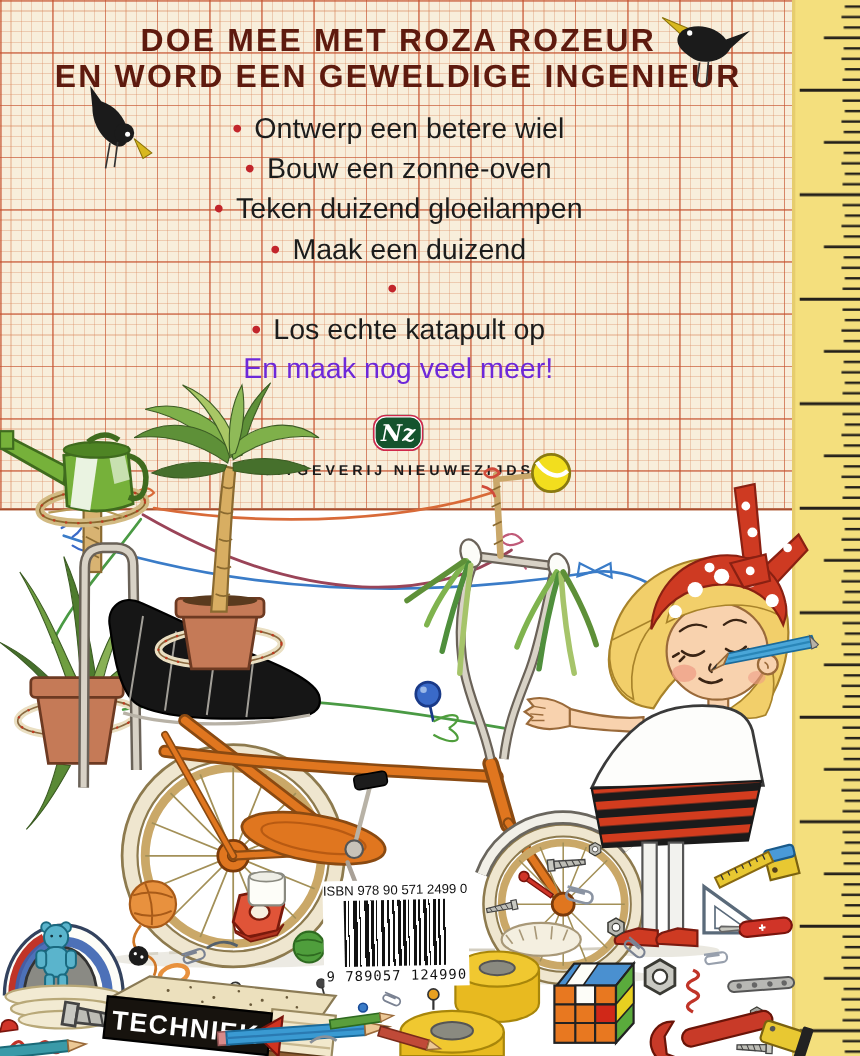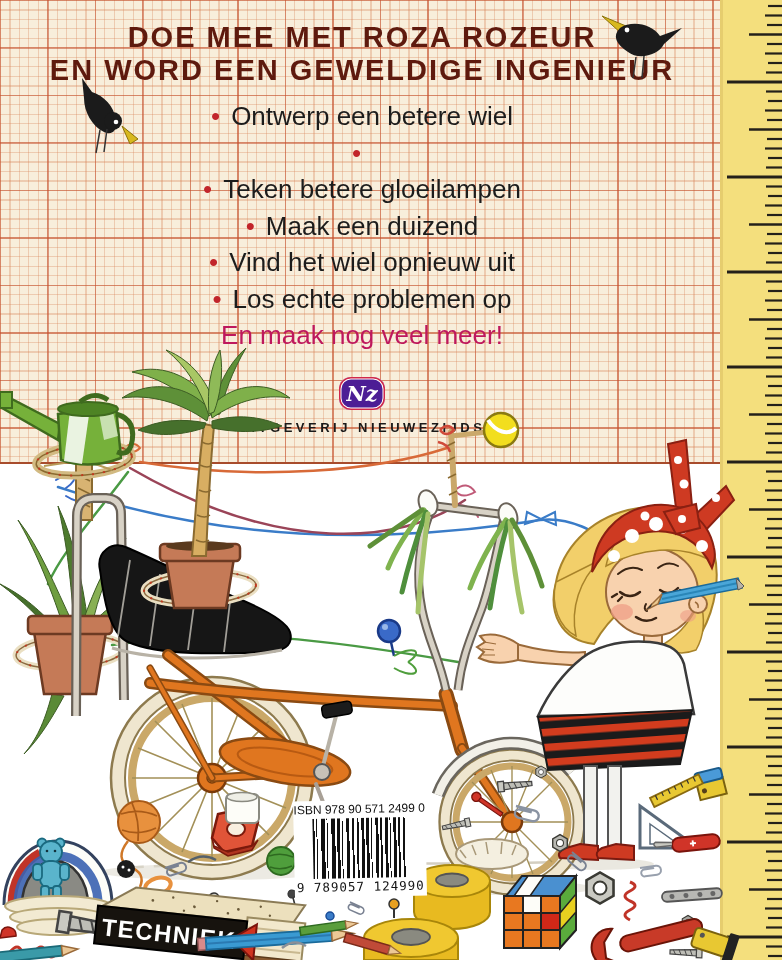--- a/index.html
+++ b/index.html
@@ -12,23 +12,23 @@
       repeating-linear-gradient(to bottom,rgba(196,78,44,.55) 0 1.4px,transparent 1.4px 47.5px),
       repeating-linear-gradient(to right,rgba(214,128,84,.32) 0 1px,transparent 1px 9.5px),
       repeating-linear-gradient(to bottom,rgba(214,128,84,.32) 0 1px,transparent 1px 9.5px);
     border-bottom:2px solid #a84c2c;}
   .title{position:absolute;top:21px;left:0;width:724px;text-align:center;z-index:2;
     color:#5e1a0e;font-weight:700;font-size:29px;letter-spacing:2px;line-height:1.14;}
   .bullets{position:absolute;top:101px;left:0;width:724px;z-index:2;}
   .row{display:flex;justify-content:center;align-items:baseline;height:36.5px;
     font-size:26px;color:#1c1c1c;}
   .dot{color:#c2252b;margin-right:11px;}
-  .closing{color:#be185d;}
+  .closing{color:#6d28d9;}
   .publisher{position:absolute;top:377px;left:0;width:724px;text-align:center;z-index:2;}
-  .badge{display:inline-block;width:46px;height:33px;background:#4c1d95;border-radius:12px;
+  .badge{display:inline-block;width:46px;height:33px;background:#14532d;border-radius:12px;
     color:#fff;font-family:"DejaVu Serif",serif;font-style:italic;font-weight:bold;
     font-size:21px;line-height:33px;box-shadow:inset 0 0 0 1.5px #d0274a, inset 0 0 0 2.5px #fff;}
   .pubname{margin-top:10px;font-size:13px;font-weight:bold;letter-spacing:3.5px;color:#1a1a1a;}
   
   .ruler{position:absolute;right:0;top:0;z-index:3;}
   
   .art{position:absolute;left:0;top:0;z-index:4;}
   
   .isbn{position:absolute;left:294px;top:800px;width:132px;background:#fff;text-align:center;
     z-index:5;transform:rotate(-1.2deg);padding:2px 0 3px 0;}
@@ -55,36 +55,36 @@
     <div>EN WORD EEN GEWELDIGE INGENIEUR</div>
   </div>
 
   <div class="bullets">
     <div class="row">
       <span class="dot">•</span>
       <span>Ontwerp een betere wiel</span>
     </div>
     <div class="row">
       <span class="dot">•</span>
+      <span>Bouw een zonne-oven</span>
     </div>
     <div class="row">
       <span class="dot">•</span>
-      <span>Teken betere gloeilampen</span>
+      <span>Teken duizend gloeilampen</span>
     </div>
     <div class="row">
       <span class="dot">•</span>
       <span>Maak een duizend</span>
     </div>
     <div class="row">
       <span class="dot">•</span>
-      <span>Vind het wiel opnieuw uit</span>
     </div>
     <div class="row">
       <span class="dot">•</span>
-      <span>Los echte problemen op</span>
+      <span>Los echte katapult op</span>
     </div>
     <div class="row closing">
       <span>En maak nog veel meer!</span>
     </div>
   </div>
 
   <div class="publisher">
     <span class="badge">Nz</span>
     <div class="pubname">UITGEVERIJ NIEUWEZIJDS</div>
   </div>

